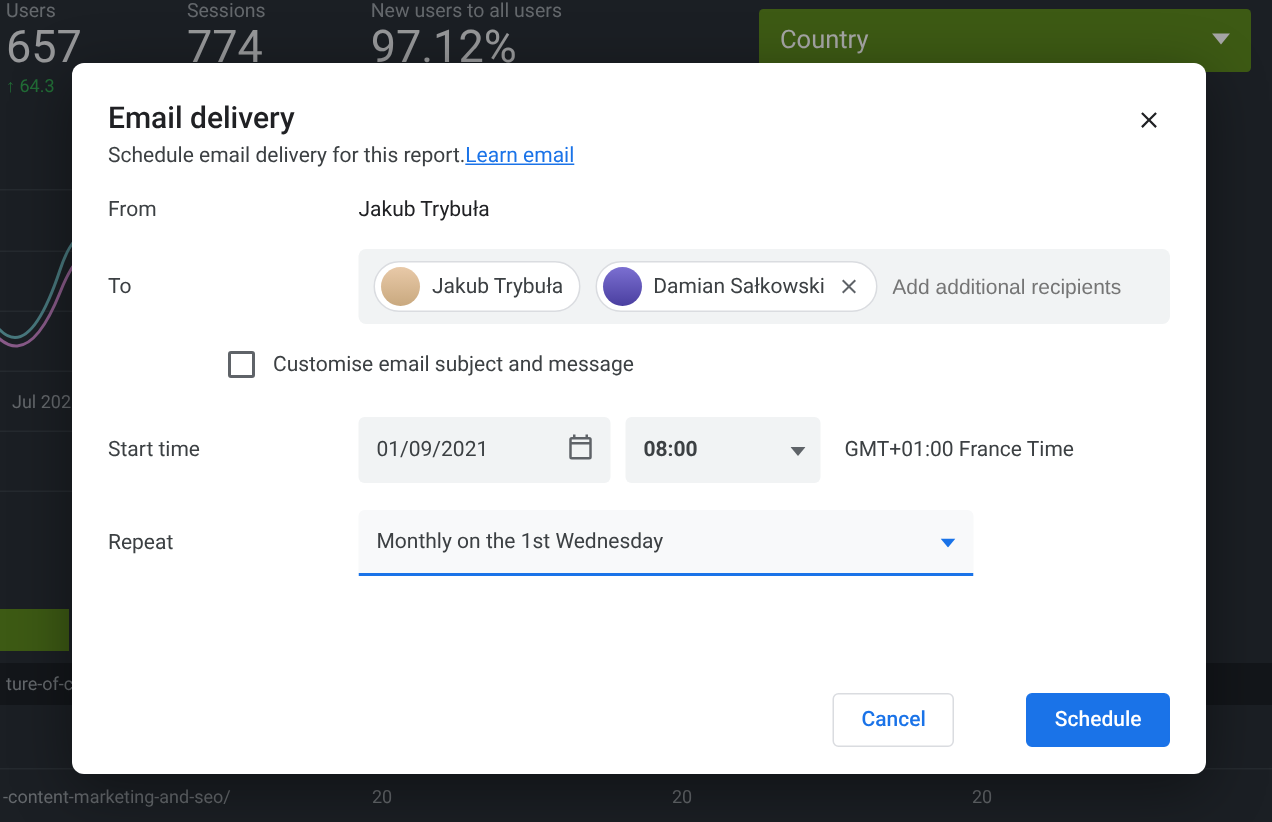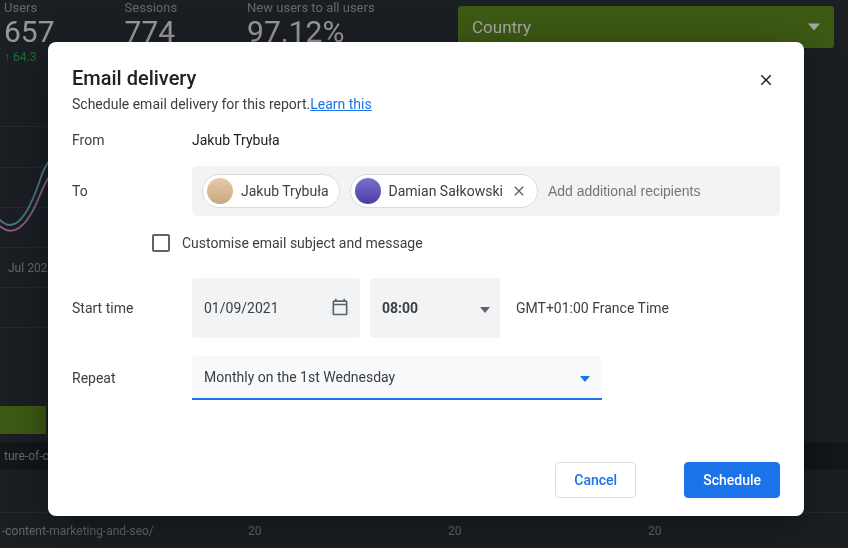--- a/index.html
+++ b/index.html
@@ -7,21 +7,21 @@
   body { position: relative; background: #2a3038; }
 
   
   .bg { position: absolute; inset: 0; }
   .bg .metrics { display: flex; gap: 70px; padding: 0 0 0 4px; color: #d0d4d8; }
   .bg .metric-label { font-size: 13px; color: #9aa0a6; }
   .bg .metric-value { font-size: 30px; color: #e8eaed; line-height: 1.15; }
   .bg .metric-delta { font-size: 12px; color: #34a853; }
   .bg .metric-delta::before { content: "↑ "; }
   .bg .country-dd {
-    position: absolute; top: 6px; right: 14px; width: 376px; height: 42px;
+    position: absolute; top: 6px; right: 14px; width: 328px; height: 42px;
     background: #5f8b1f; color: #fff; border-radius: 3px;
     display: flex; align-items: center; padding: 0 14px; font-size: 17px;
     justify-content: space-between;
   }
   .bg .chart-region {
     position: absolute; left: 0; top: 126px; width: 60px; height: 300px;
     border-top: 1px solid #3a4149;
   }
   .bg .chart-region .line {
     position: absolute; left: 0; right: 0; border-top: 1px solid #3a4149;
@@ -59,21 +59,21 @@
   .modal-header { display: flex; justify-content: space-between; align-items: flex-start; }
   .modal-title { font-size: 20px; color: #202124; font-weight: 500; }
   .modal-sub { font-size: 14px; color: #3c4043; margin-top: 6px; }
   .modal-sub a { color: #1a73e8; text-decoration: underline; cursor: pointer; }
   .close-x { width: 28px; height: 28px; display:flex; align-items:center; justify-content:center; cursor:pointer; margin-top:2px; }
   .close-x svg { width: 18px; height: 18px; }
 
   .form { margin-top: 20px; }
   .form-row { display: flex; align-items: center; margin-bottom: 18px; }
   .form-label { width: 120px; font-size: 14px; color: #3c4043; }
-  .form-body { flex: 1; }
+  .form-body { flex: 1; margin-left: 47px; }
 
   .from-name { font-size: 14px; color: #202124; }
 
   .recipients {
     background: #f1f3f4; border-radius: 5px; padding: 8px 10px;
     display: flex; align-items: center; gap: 10px; flex-wrap: wrap;
   }
   .chip {
     display: inline-flex; align-items: center; gap: 8px;
     background: #fff; border: 1px solid #dadce0; border-radius: 18px;
@@ -90,21 +90,21 @@
   }
 
   .checkbox-row { display: flex; align-items: center; gap: 12px; font-size: 14px; color: #3c4043; margin-left: 80px; margin-bottom: 26px; }
   .cbx {
     width: 18px; height: 18px; border: 2px solid #5f6368; border-radius: 2px;
     display: inline-block; cursor: pointer;
   }
 
   .start-row { display: flex; align-items: center; gap: 10px; }
   .date-field, .time-field {
-    background: #f1f3f4; border-radius: 4px; height: 60px;
+    background: #f1f3f4; border-radius: 4px; height: 44px;
     display: flex; align-items: center; padding: 0 10px 0 12px;
     font-size: 14px; color: #3c4043; position: relative; text-align: right;
   }
   .date-field { width: 168px; justify-content: space-between; }
   .time-field { width: 130px; justify-content: space-between; font-weight: bold; }
   .tz { font-size: 14px; color: #3c4043; margin-left: 6px; }
   .cal-icon svg, .dd-caret svg { fill: #5f6368; }
 
   .repeat-field {
     width: 410px; height: 44px; background: #f8f9fa;
@@ -181,21 +181,21 @@
   </div>
 </div>
 
 <div class="overlay"></div>
 
 <div class="modal">
   <div class="modal-header">
     <div>
       <div class="modal-title">Email delivery</div>
       <div class="modal-sub">
-        <span>Schedule email delivery for this report.</span><a>Learn this</a>
+        <span>Schedule email delivery for this report.</span><a>Learn email</a>
       </div>
     </div>
     <div class="close-x">
       <span>
         <svg viewBox="0 0 24 24">
             <path d="M19 6.41 17.59 5 12 10.59 6.41 5 5 6.41 10.59 12 5 17.59 6.41 19 12 13.41 17.59 19 19 17.59 13.41 12z" fill="#202124"></path>
           </svg>
       </span>
     </div>
   </div>

